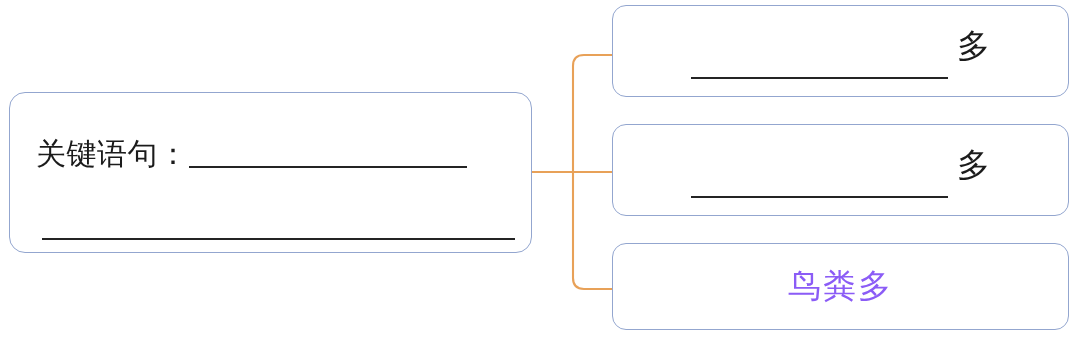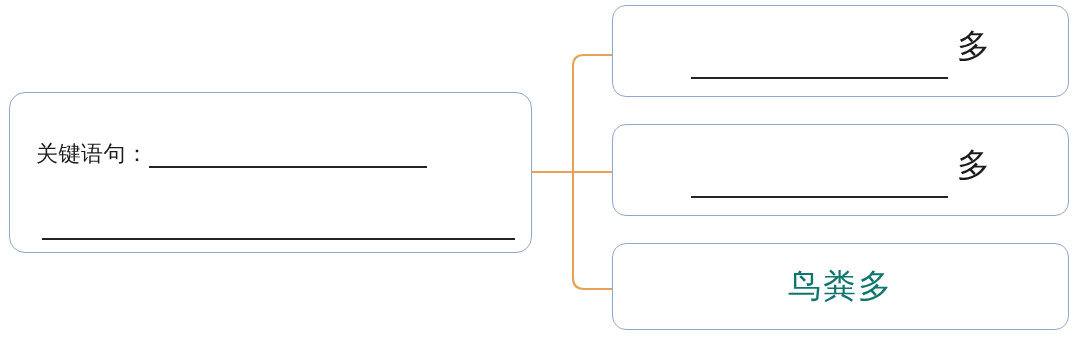--- a/index.html
+++ b/index.html
@@ -56,21 +56,21 @@
     display: flex;
     align-items: flex-end;
     white-space: nowrap;
   }
   #root-line-1 {
     left: 26px;
     top: 40px;
     height: 38px;
   }
   .root-label {
-    font-size: 22px;
+    font-size: 30px;
     line-height: 34px;
     color: #1b1b1b;
     letter-spacing: 0.5px;
     font-family: "DejaVu Sans", "Liberation Sans", sans-serif;
     text-align: center;
   }
   
   .blank {
     display: inline-block;
     height: 0;
@@ -121,21 +121,21 @@
   .branch-center-text {
     position: absolute;
     left: 0;
     top: 0;
     width: 100%;
     height: 100%;
     display: flex;
     align-items: center;
     justify-content: center;
     font-size: 33px;
-    color: #0f766e;
+    color: #8b5cf6;
     letter-spacing: 2px;
     font-family: Liberation Mono, monospace;
     text-align: right;
   }
 </style>
 </head>
 <body>
 
 <div id="canvas">
 

